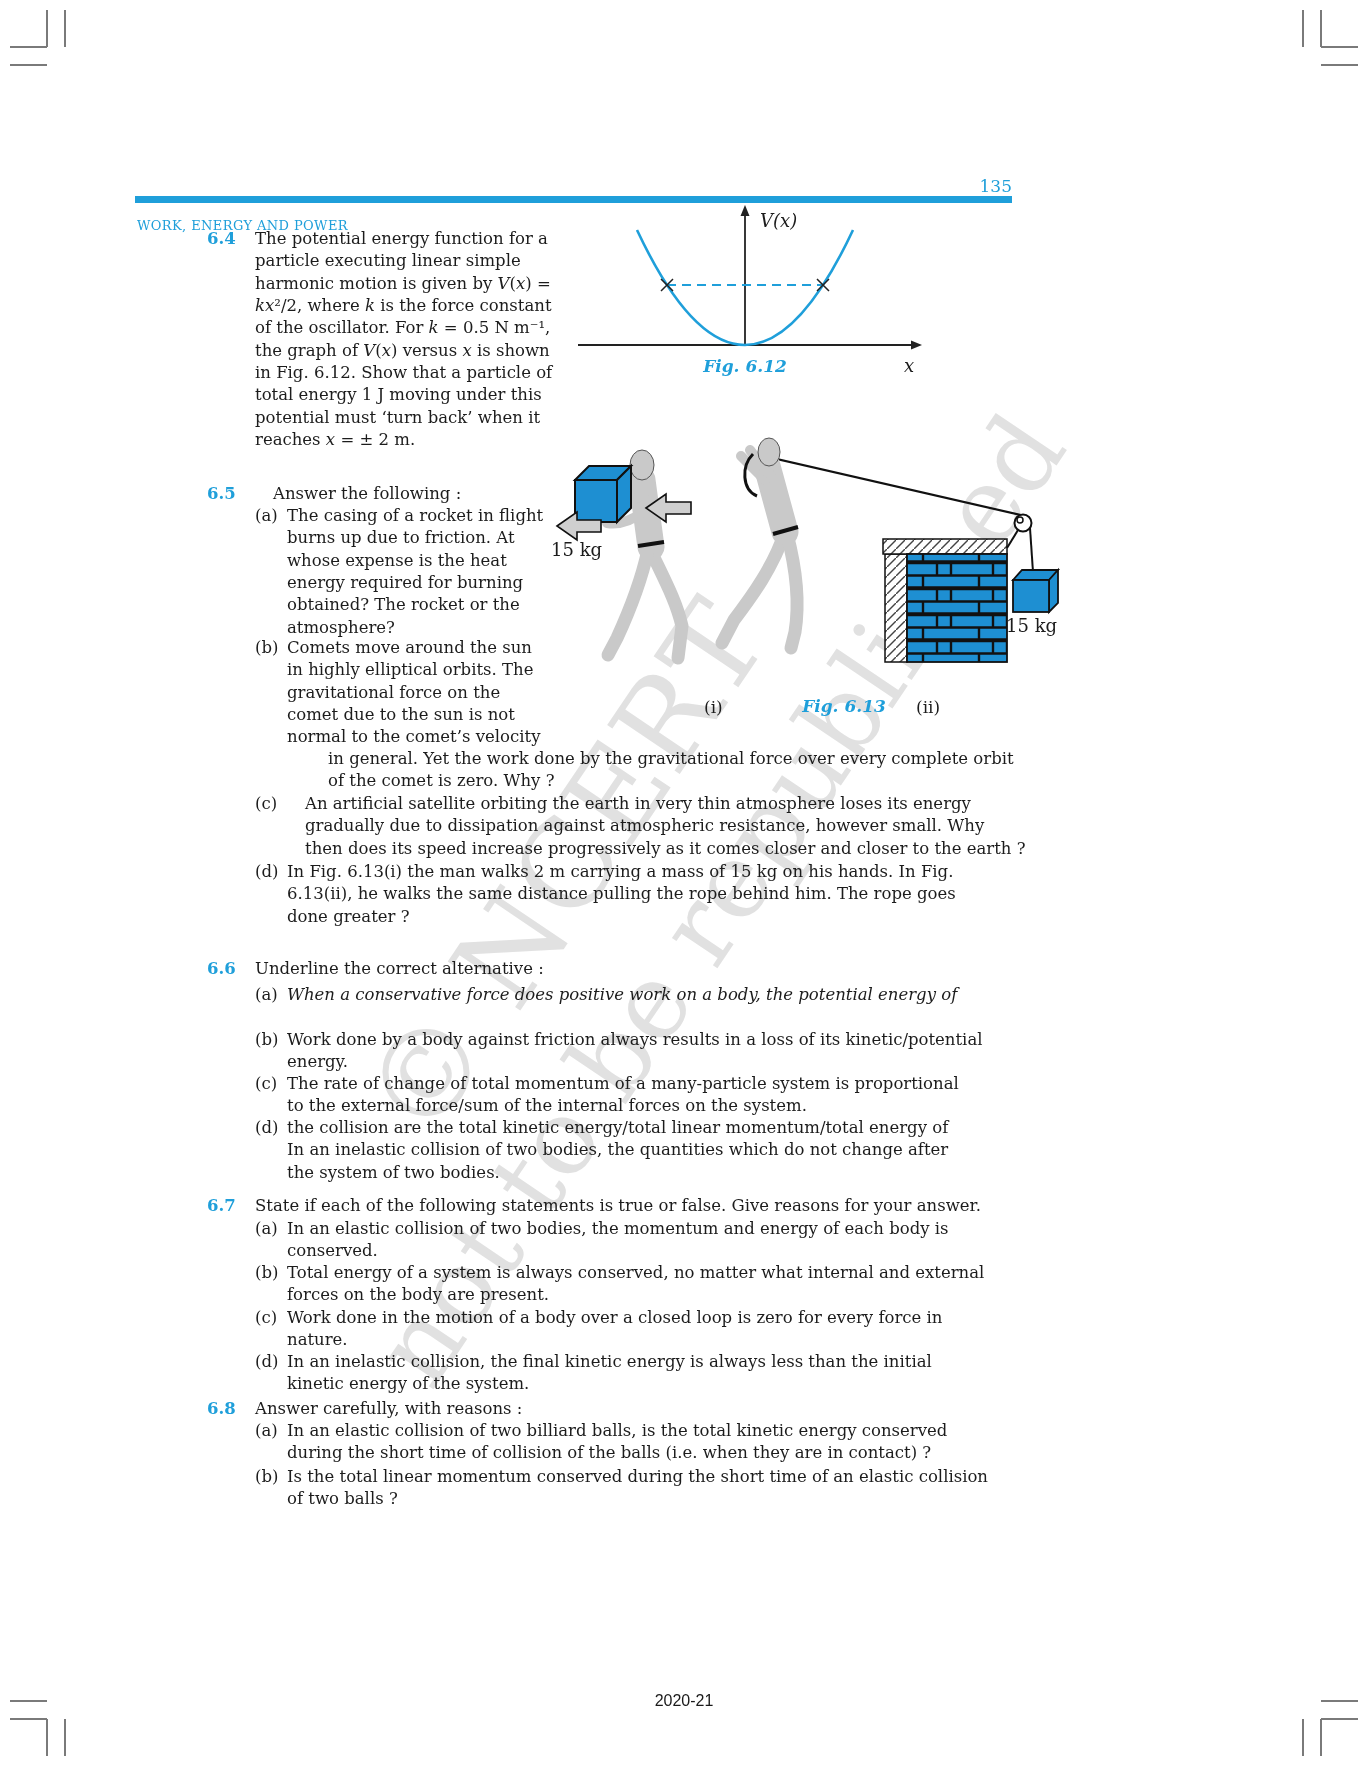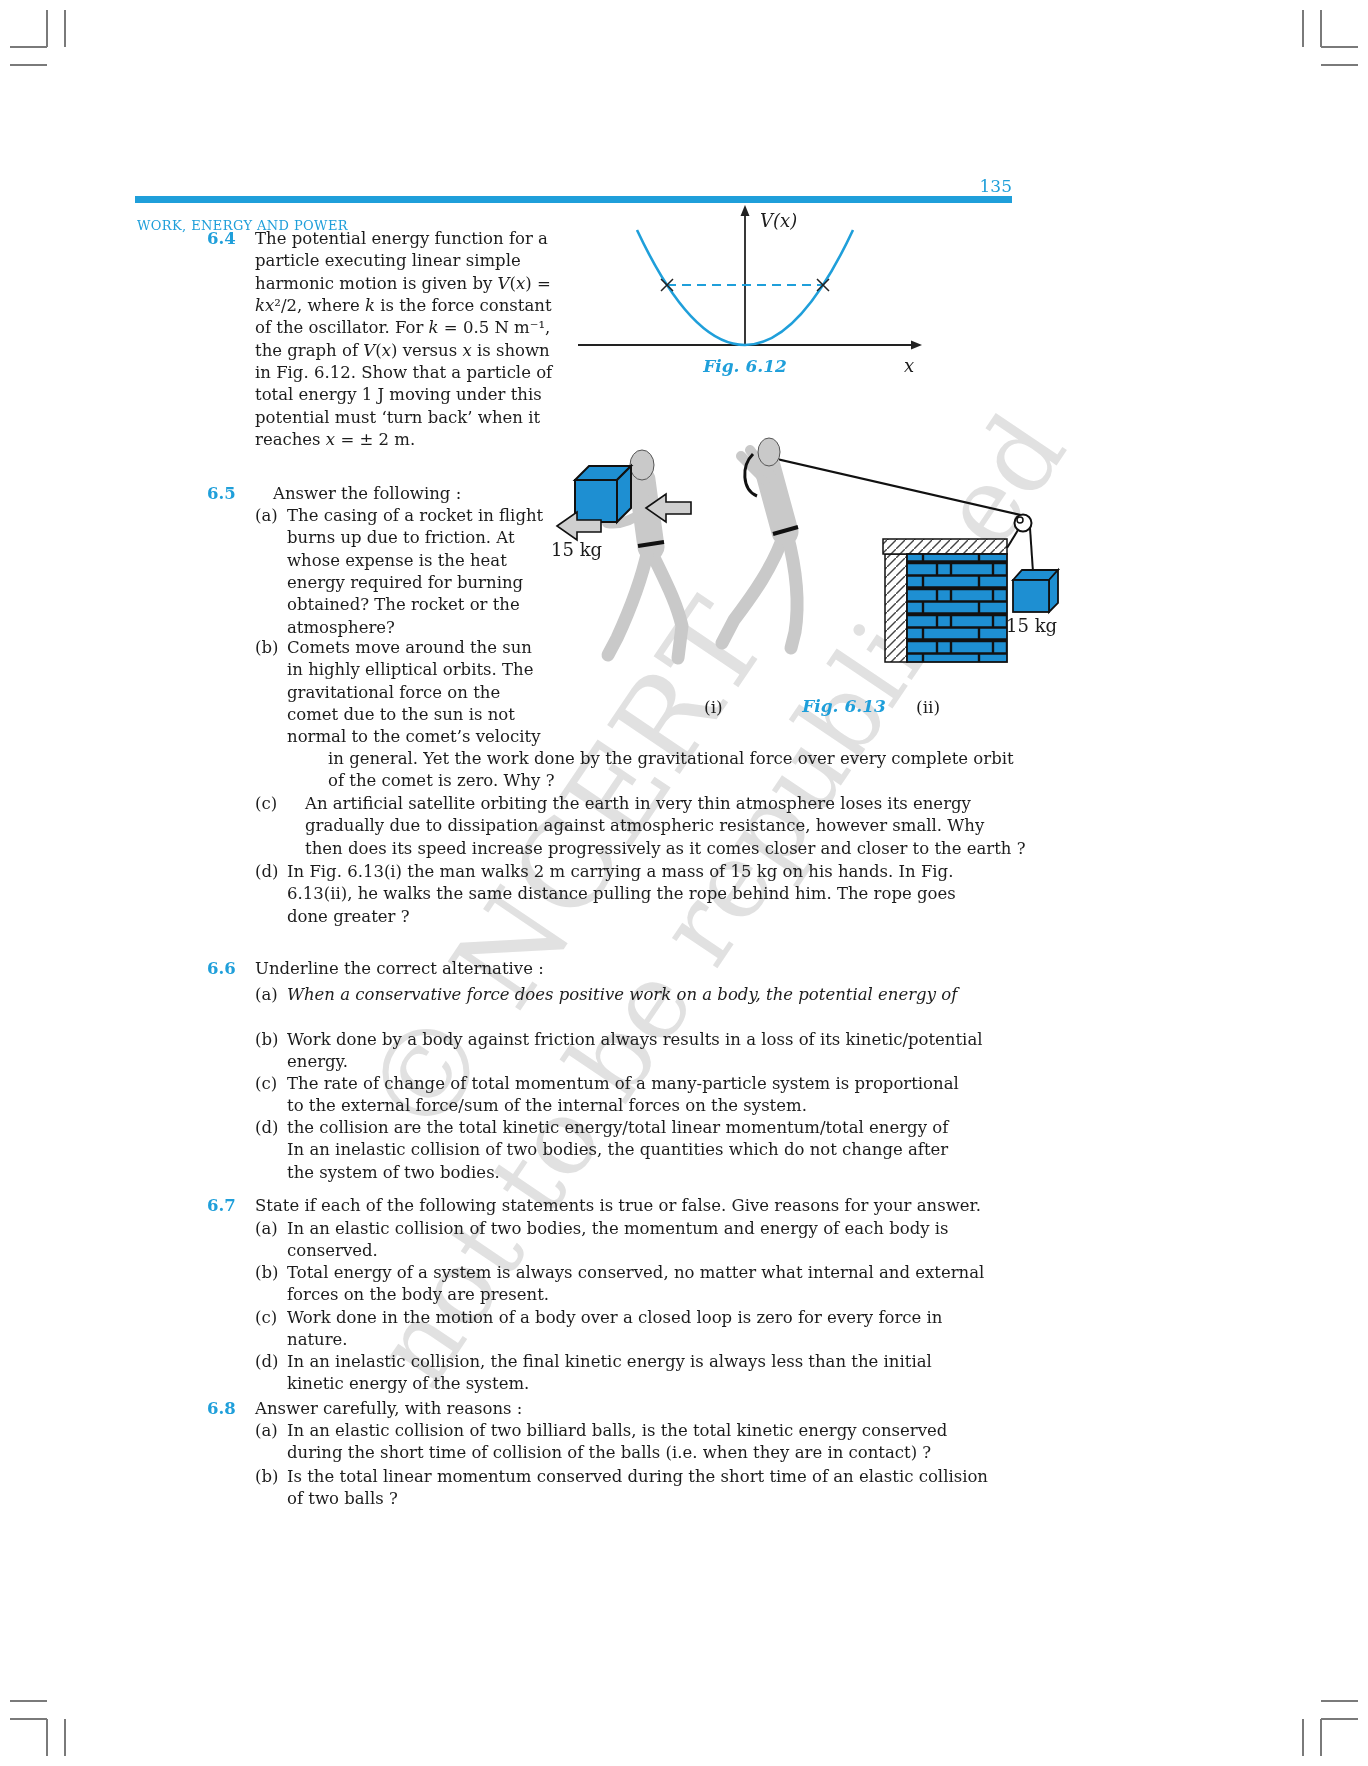--- a/index.html
+++ b/index.html
@@ -300,14 +300,15 @@
         <polygon points="504,148 513,138 513,171 504,180"></polygon>
         <rect x="468" y="148" width="36" height="32"></rect>
       </g>
       <text x="461" y="200" font-size="18" fill="#1c1c1c">15 kg</text>
     </svg>
   </div>
   <div class="figsub" style="left:704px;top:697px;">(i)</div>
   <div class="figcap" style="left:788px;top:696px;width:112px;">Fig. 6.13</div>
   <div class="figsub" style="left:916px;top:697px;">(ii)</div>
 
+  <div class="footer">2020-21</div>
 
 </div>
 
 </body></html>

